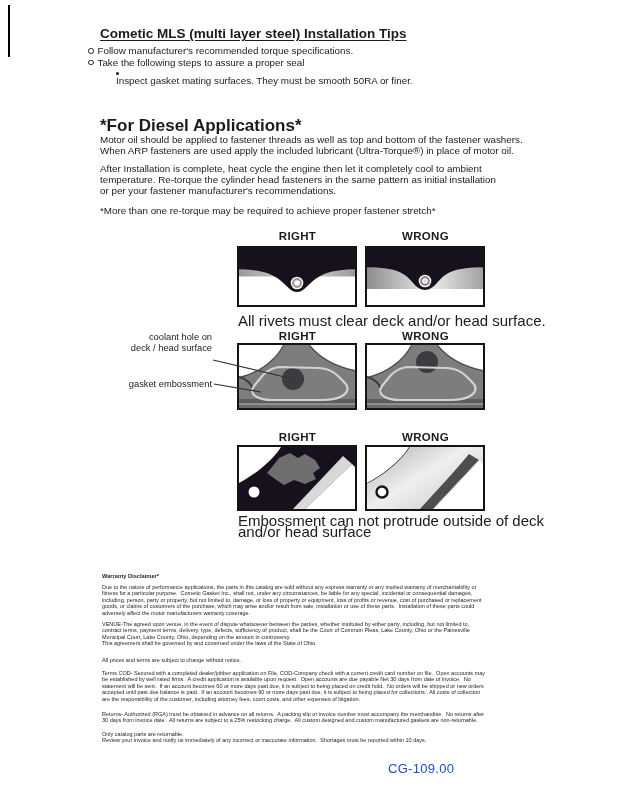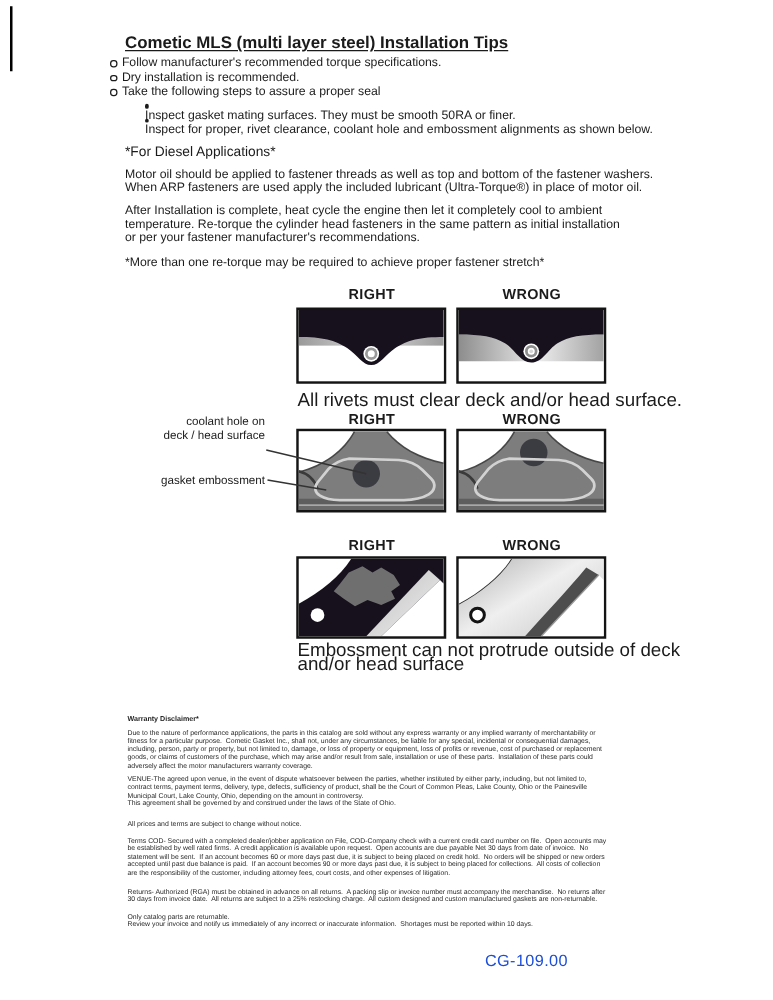--- a/index.html
+++ b/index.html
@@ -9,21 +9,21 @@
   }
   .abs{position:absolute;}
   .pre{white-space:pre-wrap;}
   .artifact{left:8px;top:5px;width:2px;height:52px;background:#000;}
   .title{left:100px;top:26px;font-size:13.5px;font-weight:bold;text-decoration:underline;text-underline-offset:2px;}
   .bullets{left:88px;top:45px;font-size:9.8px;line-height:11.6px;width:470px;}
   .brow{display:flex;align-items:flex-start;height:11.6px;}
   .brow .mk{flex:0 0 auto;width:3.5px;height:3.5px;border:1px solid #1b1b1b;border-radius:50%;margin:3.2px 4px 0 0;}
   .brow.sub{margin-left:28px;flex-direction:column;}
   .brow.sub .mk{background:#1b1b1b;width:3.2px;height:3.2px;border:none;margin-top:3.6px;}
-  .h2{font-size:11px;font-weight:normal;}
+  .h2{font-size:17px;font-weight:bold;}
   .body-p{font-size:9.8px;line-height:11.2px;}
   .rw-label{width:121px;text-align:center;font-size:11.5px;font-weight:bold;letter-spacing:0.3px;}
   .panel{background:#fff;border:2.5px solid #141414;}
   .panel svg{display:block;}
   .caption{font-size:15px;line-height:11.3px;}
   .ann{font-size:9.3px;line-height:10.8px;text-align:right;width:104px;}
   .legal{font-size:5.5px;line-height:6.4px;width:432px;color:#262626;}
   .legal-h{font-size:5.7px;font-weight:bold;color:#262626;}
   .pagecode{font-size:13px;color:#1d4ed8;letter-spacing:0.3px;}
 </style>
@@ -36,33 +36,25 @@
 
   <div class="abs title">Cometic MLS (multi layer steel) Installation Tips</div>
 
   <div class="abs bullets">
     <div class="brow">
       <span class="mk"></span>
       <span>Follow manufacturer's recommended torque specifications.</span>
     </div>
     <div class="brow">
       <span class="mk"></span>
-      <span>Dry installation is recommended.</span>
-    </div>
-    <div class="brow">
-      <span class="mk"></span>
       <span>Take the following steps to assure a proper seal</span>
     </div>
     <div class="brow sub">
       <span class="mk"></span>
       <span>Inspect gasket mating surfaces.  They must be smooth 50RA or finer.</span>
-    </div>
-    <div class="brow sub">
-      <span class="mk"></span>
-      <span>Inspect for proper, rivet clearance, coolant hole and embossment alignments as shown below.</span>
     </div>
   </div>
 
   <div class="abs h2" style="left:100px;top:116px;">*For Diesel Applications*</div>
   <div class="abs body-p pre" style="left:100px;top:134px;">Motor oil should be applied to fastener threads as well as top and bottom of the fastener washers.
 When ARP fasteners are used apply the included lubricant (Ultra-Torque®) in place of motor oil.</div>
   <div class="abs body-p pre" style="left:100px;top:163px;">After Installation is complete, heat cycle the engine then let it completely cool to ambient
 temperature. Re-torque the cylinder head fasteners in the same pattern as initial installation
 or per your fastener manufacturer's recommendations.</div>
   <div class="abs body-p" style="left:100px;top:205px;">*More than one re-torque may be required to achieve proper fastener stretch*</div>

